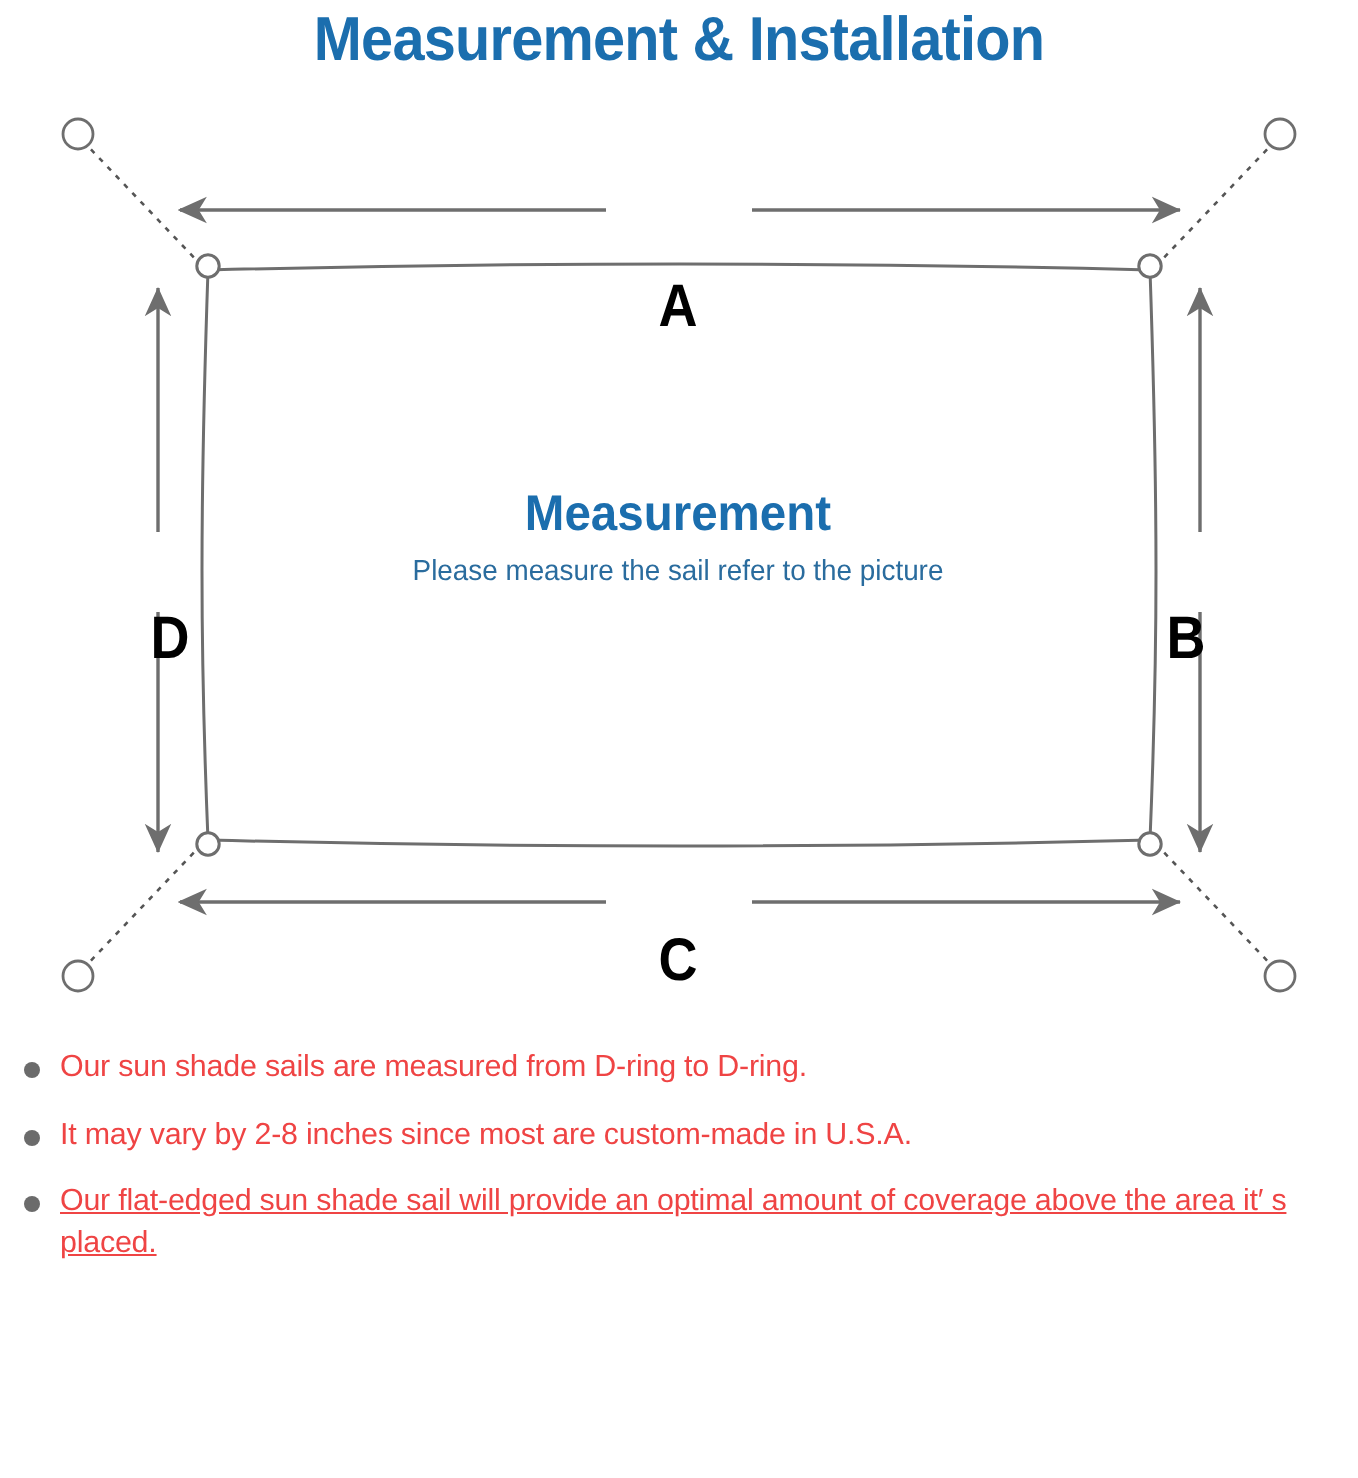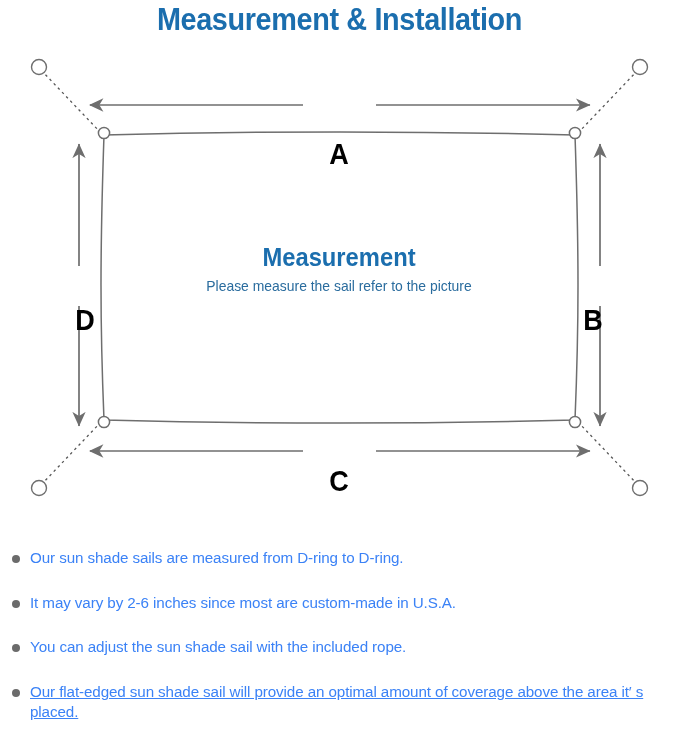--- a/index.html
+++ b/index.html
@@ -94,26 +94,25 @@
     position: absolute;
     left: 0;
     top: 524px;
     width: 679px;
   }
   .note-item {
     position: relative;
     padding-left: 30px;
     padding-right: 6px;
     margin-bottom: 13px;
-    color: #3b82f6;
+    color: #ef4444;
     font-family: "Liberation Sans", sans-serif;
     font-size: 15.2px;
     line-height: 20.5px;
     letter-spacing: -0.1px;
-    margin-top: 24px;
   }
   .note-item:last-child { margin-bottom: 0; text-decoration: underline; }
   .note-bullet {
     position: absolute;
     left: 12px;
     top: 7px;
     width: 8px;
     height: 8px;
     border-radius: 50%;
     background: #6b6b6b;
@@ -195,23 +194,19 @@
   <div class="center-sub">Please measure the sail refer to the picture</div>
 </div>
 
 <div id="notes">
   <div class="note-item">
     <span class="note-bullet"></span>
     <span>Our sun shade sails are measured from D-ring to D-ring.</span>
   </div>
   <div class="note-item">
     <span class="note-bullet"></span>
-    <span>It may vary by 2-6 inches since most are custom-made in U.S.A.</span>
-  </div>
-  <div class="note-item">
-    <span class="note-bullet"></span>
-    <span>You can adjust the sun shade sail with the included rope.</span>
+    <span>It may vary by 2-8 inches since most are custom-made in U.S.A.</span>
   </div>
   <div class="note-item">
     <span class="note-bullet"></span>
     <span>Our flat-edged sun shade sail will provide an optimal amount of coverage above the area it′  s placed.</span>
   </div>
 </div>
 
 </body></html>

